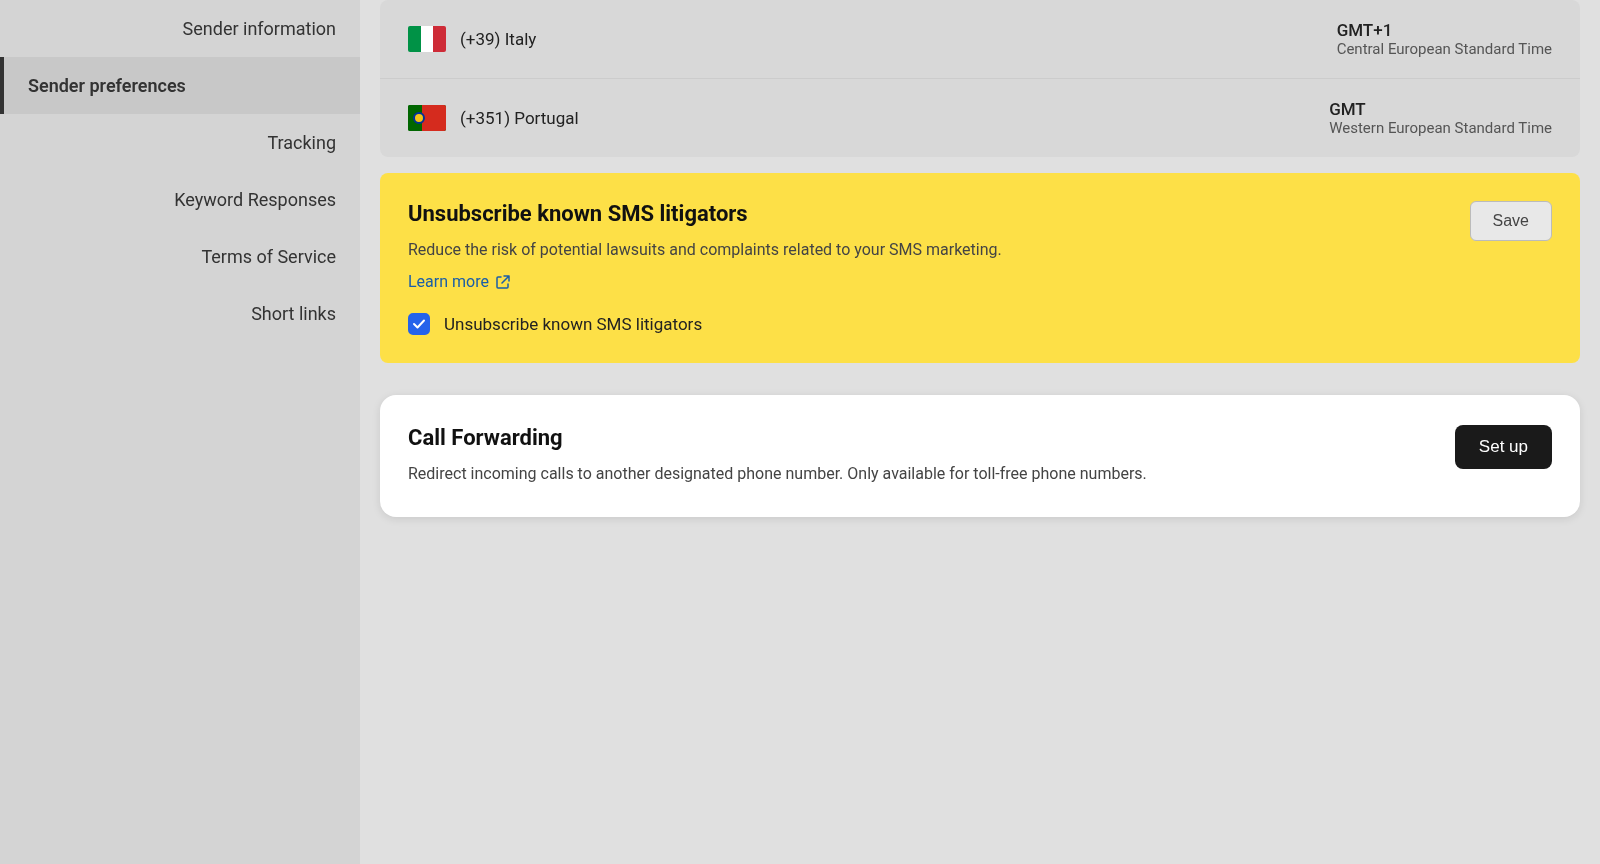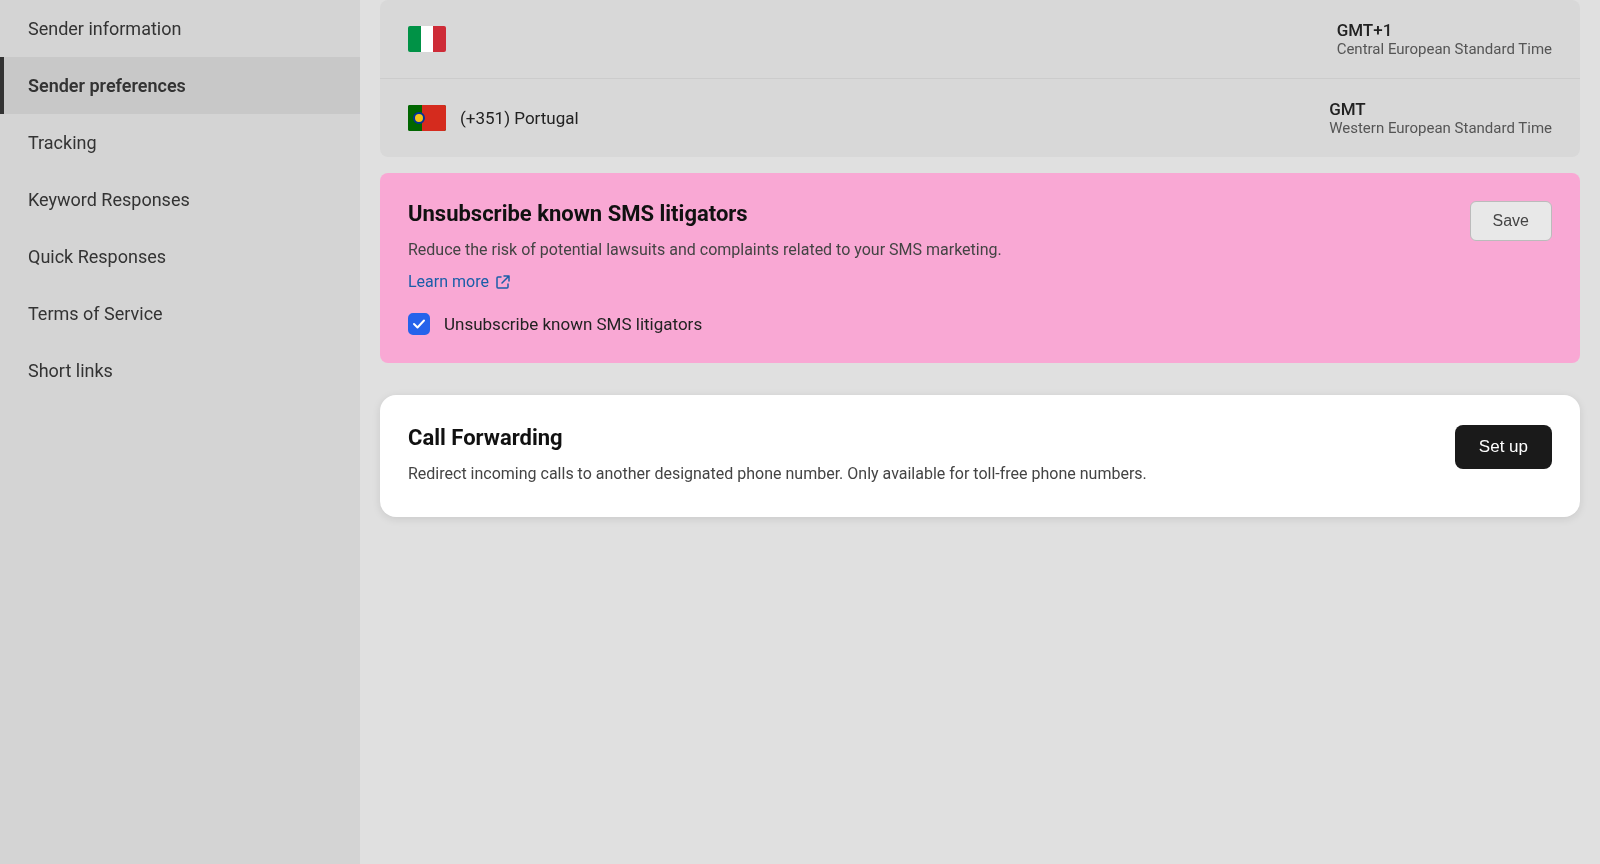--- a/index.html
+++ b/index.html
@@ -31,20 +31,21 @@
     }
 
     .sidebar-item.active {
       background: #c8c8c8;
       font-weight: 600;
       border-left: 4px solid #333;
     }
 
     .sidebar-item:not(.active) {
       border-left: 4px solid transparent;
+      text-align: right;
     }
 
     
     .main {
       flex: 1;
       padding: 0;
       overflow-y: auto;
       background: #e0e0e0;
     }
 
@@ -133,21 +134,21 @@
       font-weight: 500;
     }
 
     .tz-label {
       font-size: 15px;
       color: #555;
     }
 
     
     .unsub-card {
-      background: #f9a8d4;
+      background: #fde047;
       border-radius: 8px;
       margin: 0 20px 16px 20px;
       padding: 28px 28px 28px 28px;
       position: relative;
     }
 
     .unsub-title {
       font-size: 22px;
       font-weight: 700;
       color: #111;
@@ -273,36 +274,34 @@
   <div class="sidebar-item active">
     <span>Sender preferences</span>
   </div>
   <div class="sidebar-item">
     <span>Tracking</span>
   </div>
   <div class="sidebar-item">
     <span>Keyword Responses</span>
   </div>
   <div class="sidebar-item">
-    <span>Quick Responses</span>
-  </div>
-  <div class="sidebar-item">
     <span>Terms of Service</span>
   </div>
   <div class="sidebar-item">
     <span>Short links</span>
   </div>
 </div>
 
 <div class="main">
   <div class="page-top-spacer"></div>
 
   <div class="card">
     <div class="timezone-row">
       <div class="flag flag-italy"></div>
+      <span class="country-name">(+39) Italy</span>
       <div class="tz-info">
         <div class="tz-offset">GMT+1</div>
         <div class="tz-label">Central European Standard Time</div>
       </div>
     </div>
     <div class="timezone-row">
       <div class="flag flag-portugal">
         <div class="flag-portugal-inner"></div>
         <div class="flag-portugal-right"></div>
         <div class="flag-portugal-circle"></div>

